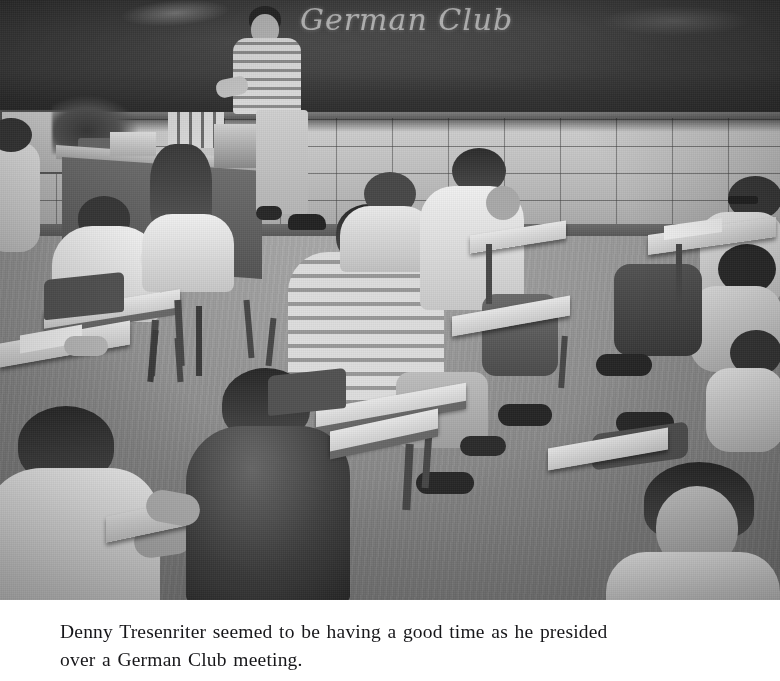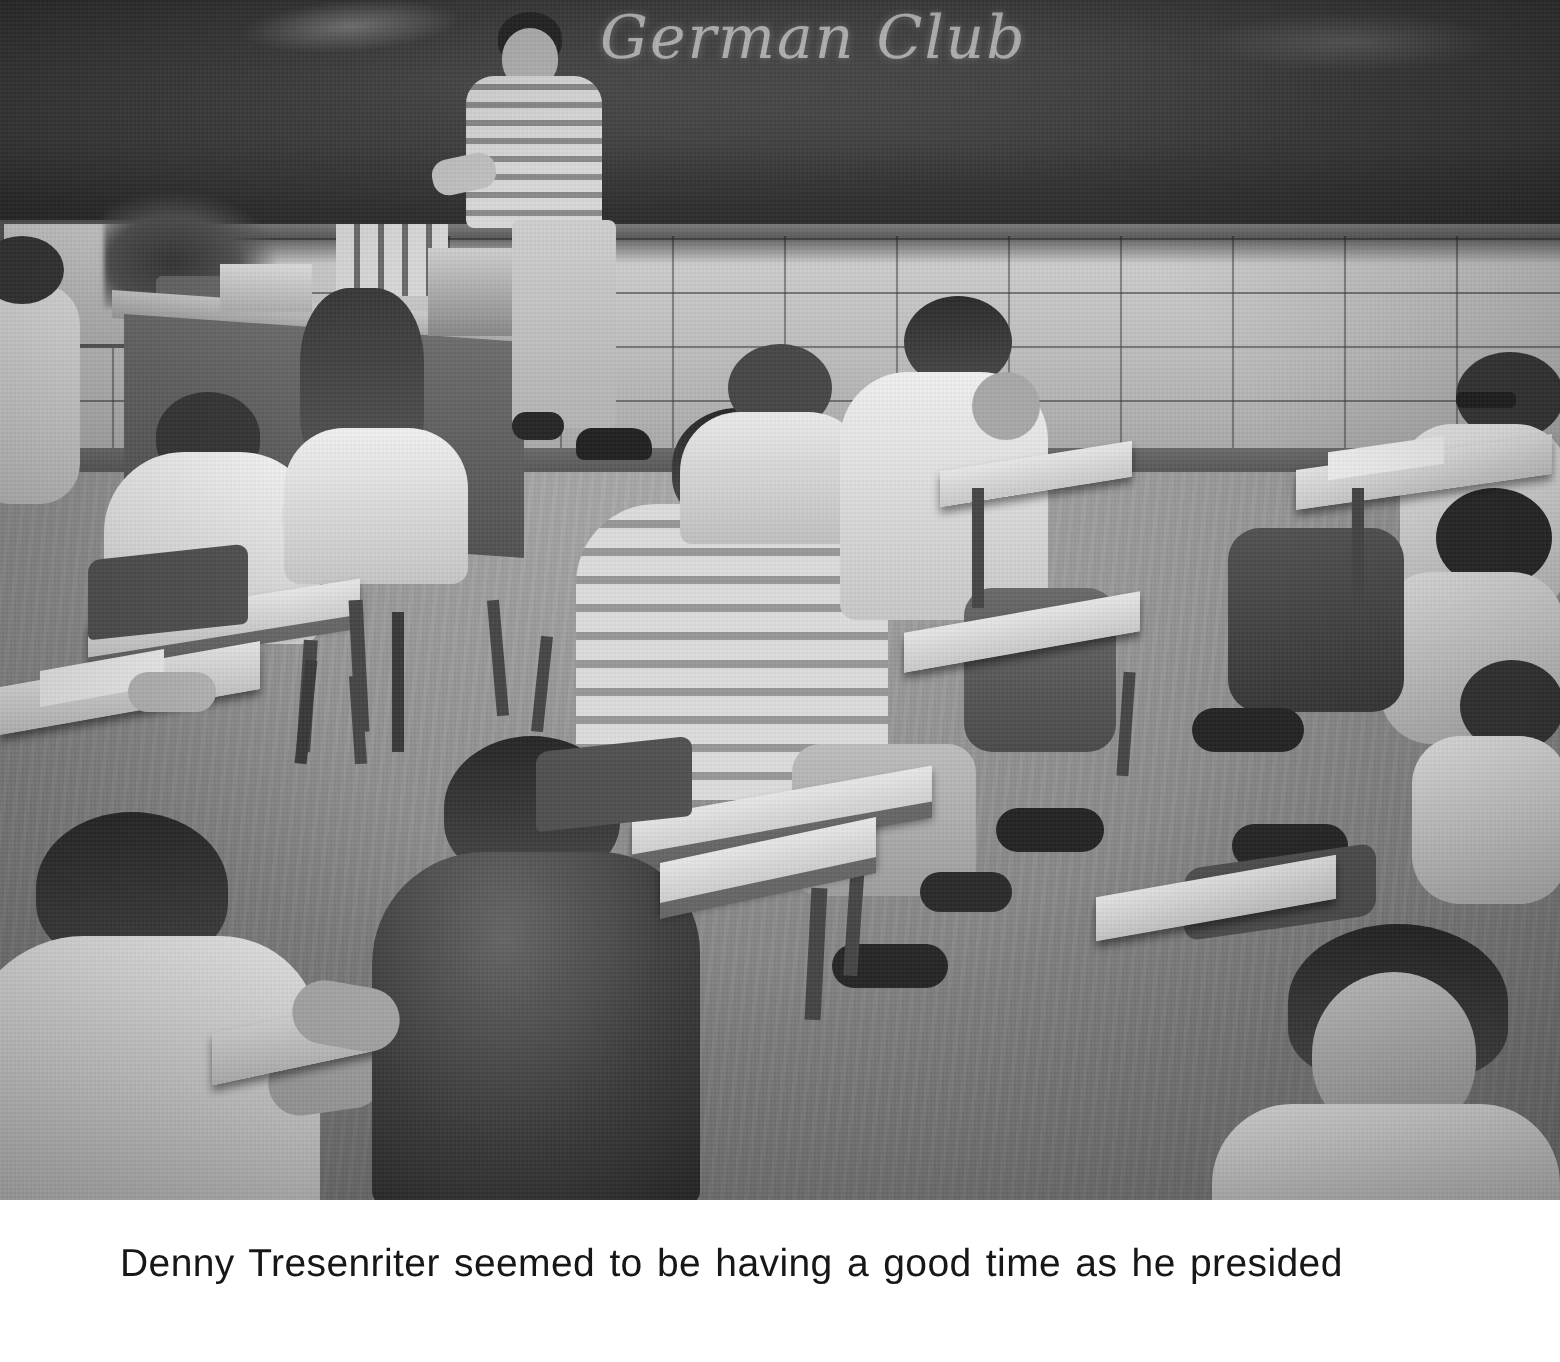--- a/index.html
+++ b/index.html
@@ -158,21 +158,21 @@
     left: 0;
     top: 600px;
     width: 780px;
     height: 81px;
     background: #ffffff;
     padding: 18px 34px 0 60px;
     box-sizing: border-box;
   }
   .caption p {
     margin: 0;
-    font-family: Liberation Sans, sans-serif;
+    font-family: Liberation Serif, serif;
     font-size: 19.5px;
     line-height: 28px;
     color: #17171a;
     letter-spacing: .2px;
     word-spacing: 1.5px;
   }
 </style>
 </head>
 <body>
 
@@ -307,15 +307,16 @@
     <div class="leg" style="left:268px; top:318px; width:6px; height:48px; transform:rotate(6deg);"></div>
     <div class="leg" style="left:176px; top:338px; width:6px; height:44px; transform:rotate(-4deg);"></div>
     <div class="leg" style="left:560px; top:336px; width:6px; height:52px; transform:rotate(4deg);"></div>
 
     <div class="vignette"></div>
     <div class="grain"></div>
   </div>
 
   <div class="caption">
     <p>Denny Tresenriter seemed to be having a good time as he presided</p>
+    <p>over a German Club meeting.</p>
   </div>
 
 </div>
 
 </body></html>

